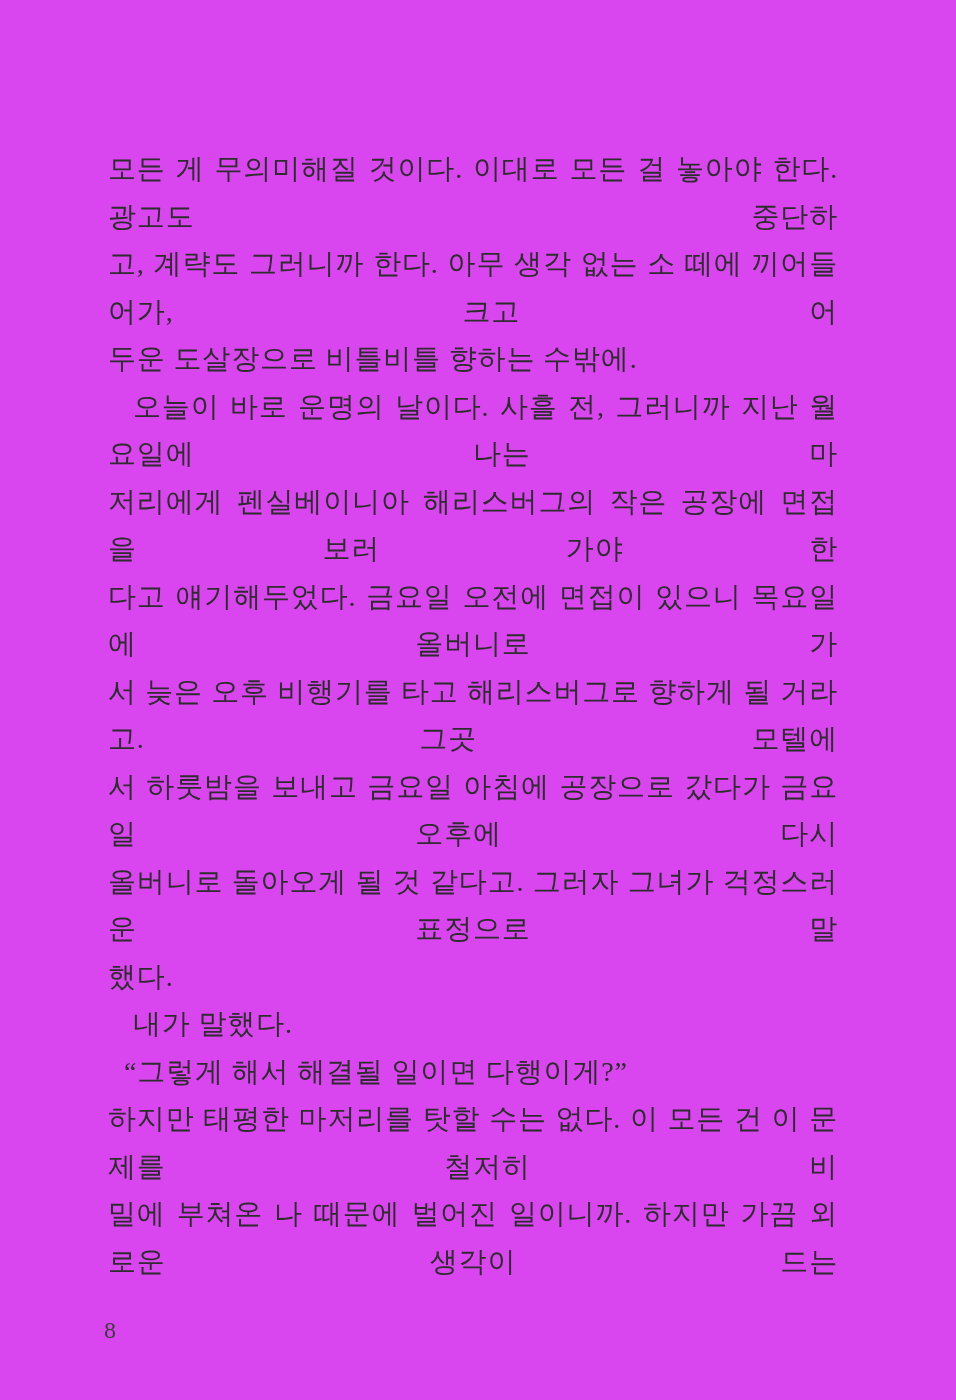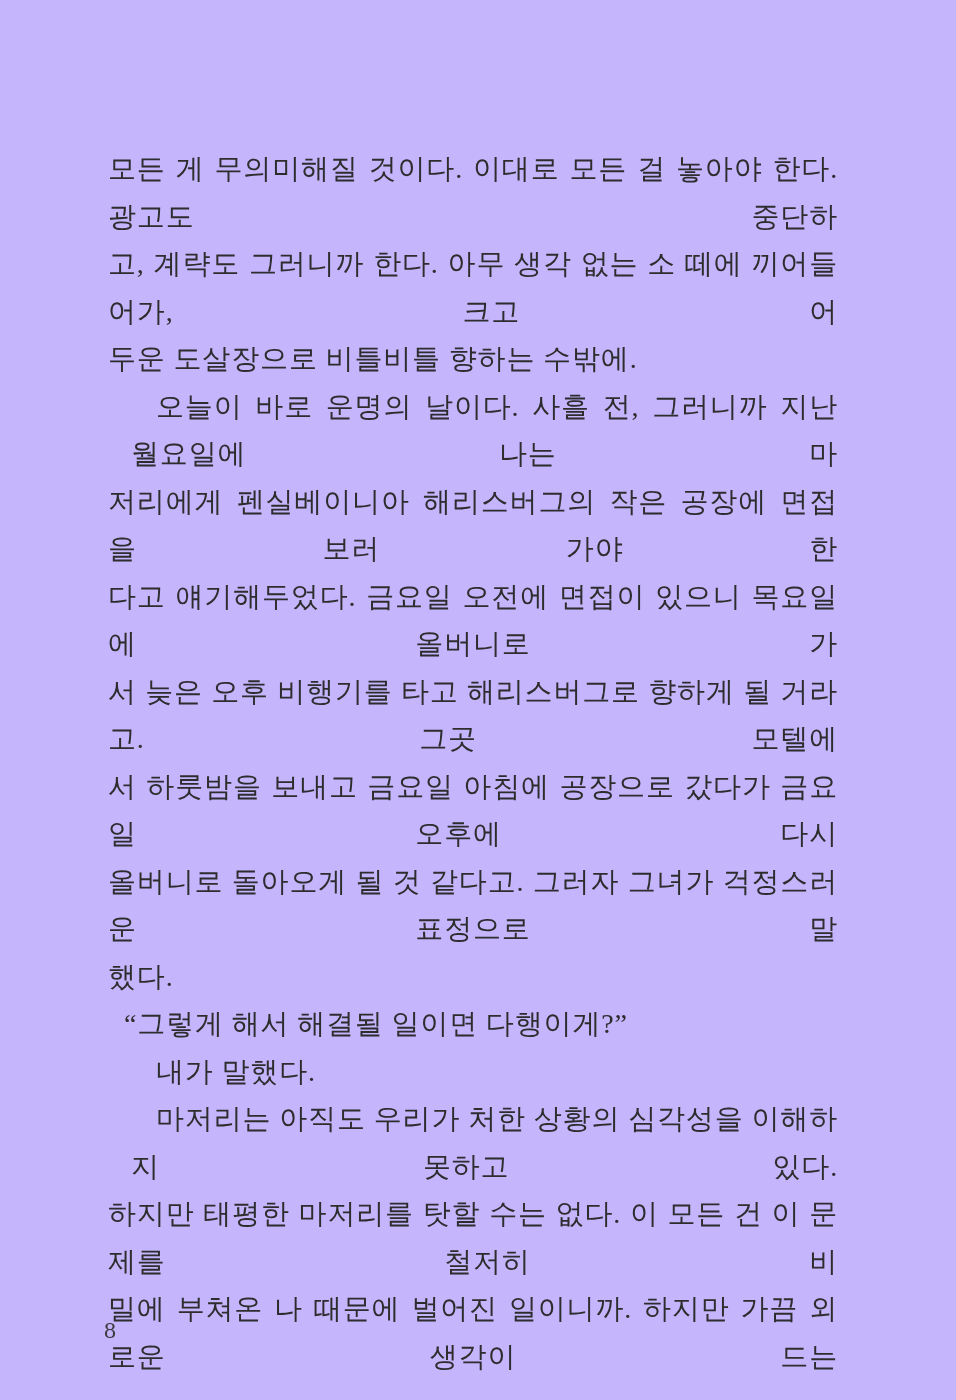--- a/index.html
+++ b/index.html
@@ -4,21 +4,21 @@
 <style>
   html, body {
     margin: 0;
     padding: 0;
     background: #ffffff;
   }
   .page {
     position: relative;
     width: 956px;
     height: 1400px;
-    background: #c4b5fd;
+    background: #d946ef;
     font-family: "Liberation Serif", "DejaVu Serif", serif;
     overflow: hidden;
   }
   .text-block {
     position: absolute;
     left: 108px;
     top: 145px;
     width: 730px;
     font-size: 28px;
     line-height: 47.5px;
@@ -30,21 +30,20 @@
     padding: 0;
     text-align: justify;
     text-align-last: justify;
     white-space: normal;
   }
   .line.endp {
     text-align-last: left;
   }
   .line.indent {
     text-indent: 25px;
-    margin-left: 23px;
   }
   .line.quote {
     text-indent: 16px;
   }
   .page-number {
     position: absolute;
     left: 104px;
     top: 1316px;
     font-size: 24px;
     line-height: 28px;
@@ -59,21 +58,20 @@
     <p class="line">모든 게 무의미해질 것이다. 이대로 모든 걸 놓아야 한다. 광고도 중단하</p>
     <p class="line">고, 계략도 그러니까 한다. 아무 생각 없는 소 떼에 끼어들어가, 크고 어</p>
     <p class="line endp">두운 도살장으로 비틀비틀 향하는 수밖에.</p>
     <p class="line indent">오늘이 바로 운명의 날이다. 사흘 전, 그러니까 지난 월요일에 나는 마</p>
     <p class="line">저리에게 펜실베이니아 해리스버그의 작은 공장에 면접을 보러 가야 한</p>
     <p class="line">다고 얘기해두었다. 금요일 오전에 면접이 있으니 목요일에 올버니로 가</p>
     <p class="line">서 늦은 오후 비행기를 타고 해리스버그로 향하게 될 거라고. 그곳 모텔에</p>
     <p class="line">서 하룻밤을 보내고 금요일 아침에 공장으로 갔다가 금요일 오후에 다시</p>
     <p class="line">올버니로 돌아오게 될 것 같다고. 그러자 그녀가 걱정스러운 표정으로 말</p>
     <p class="line endp">했다.</p>
+    <p class="line indent endp">내가 말했다.</p>
     <p class="line quote endp">“그렇게 해서 해결될 일이면 다행이게?”</p>
-    <p class="line indent endp">내가 말했다.</p>
-    <p class="line indent">마저리는 아직도 우리가 처한 상황의 심각성을 이해하지 못하고 있다.</p>
     <p class="line">하지만 태평한 마저리를 탓할 수는 없다. 이 모든 건 이 문제를 철저히 비</p>
     <p class="line">밀에 부쳐온 나 때문에 벌어진 일이니까. 하지만 가끔 외로운 생각이 드는</p>
 
   </div>
   <div class="page-number">8</div>
 </div>
 
 </body></html>

